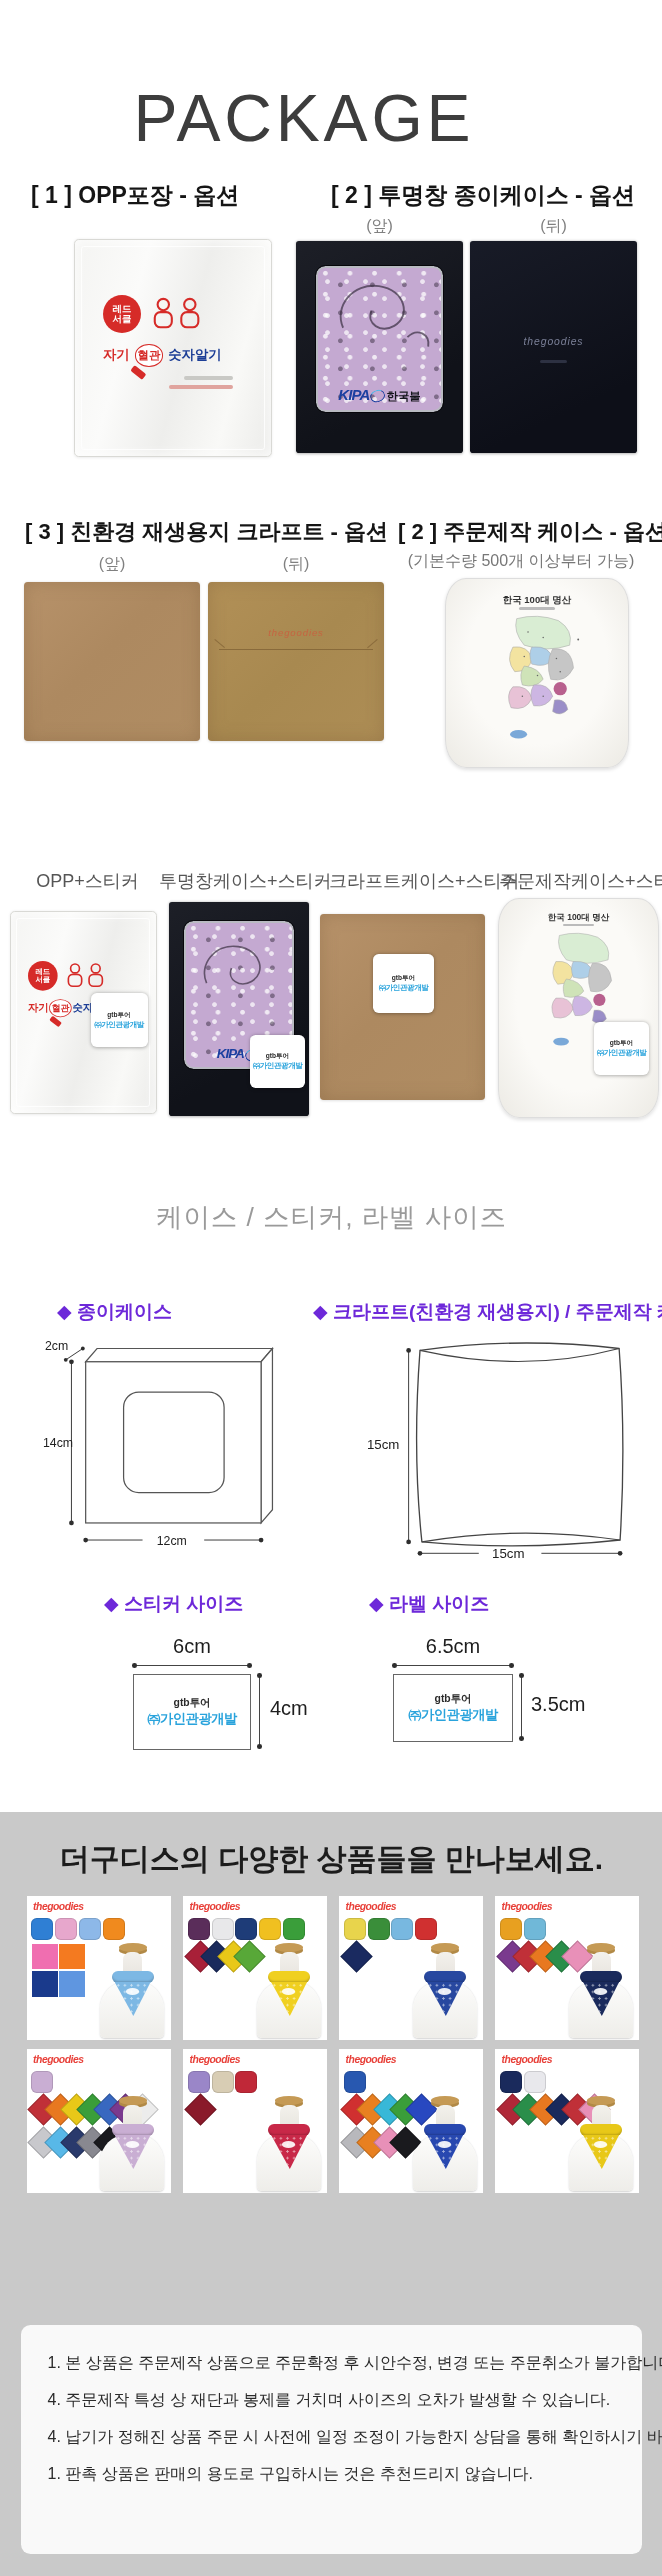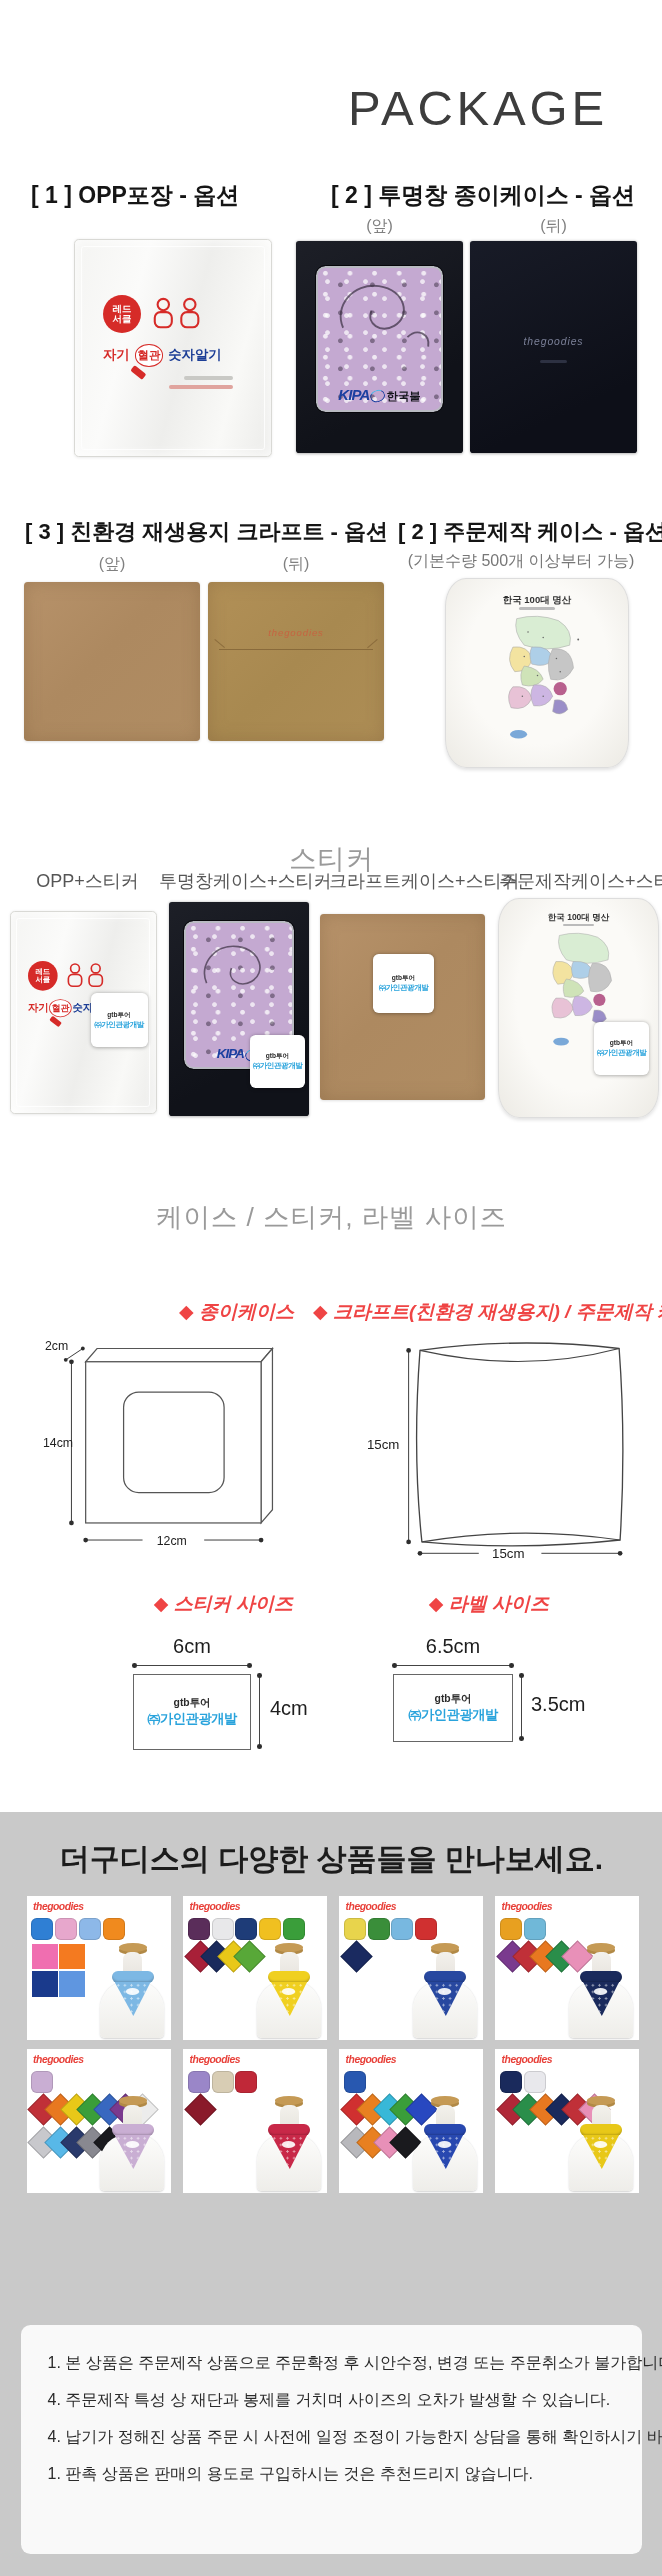--- a/index.html
+++ b/index.html
@@ -2,28 +2,28 @@
 <html style="font-size:15px"><head>
 <meta charset="utf-8">
 <style>
   html,body{margin:0;padding:0;background:#fff;}
   .page{position:relative;width:663px;height:2576px;background:#ffffff;overflow:hidden;
         font-family:"Liberation Sans","DejaVu Sans",sans-serif;color:#222;}
   .abs{position:absolute;}
   .ctr{text-align:center;}
 
   
-  .pkg-title{top:80px;left:0;width:608px;text-align:right;font-size:49px;letter-spacing:3.8px;
+  .pkg-title{top:80px;left:0;width:608px;text-align:center;font-size:66px;letter-spacing:3.8px;
              color:#3d3d3d;font-weight:400;}
   .sec-head{font-size:23px;font-weight:700;color:#151515;white-space:nowrap;}
   .fb-label{font-size:16px;color:#808080;text-align:center;}
   .sub-head{font-size:16px;color:#777;text-align:center;white-space:nowrap;}
   .big-gray-title{font-size:27.5px;color:#9a9a9a;letter-spacing:0.9px;text-align:center;width:663px;left:0;}
   .col-label{font-size:18px;color:#555;text-align:center;white-space:nowrap;}
-  .diamond-label{font-size:19px;font-weight:700;color:#ef4444;text-align:right;white-space:nowrap;font-style:italic;}
+  .diamond-label{font-size:19px;font-weight:700;color:#6d28d9;text-align:left;white-space:nowrap;}
 
   
   .opp-bag{background:linear-gradient(105deg,#f4f4f2 0%,#fbfbfa 30%,#eeeeec 55%,#f9f9f7 78%,#ebebe9 100%);
            border:0.9px solid #d9d9d5;border-radius:4.7px;box-shadow:inset 0 0 13.3px rgba(255,255,255,.9),0 0.9px 2.8px rgba(0,0,0,.08);}
   .opp-bag::before{content:"";position:absolute;inset:5.7px;border:0.9px solid rgba(255,255,255,.8);border-radius:2.8px;}
   .opp-logo{position:absolute;width:142px;height:104px;}
   .redcircle{position:absolute;left:0;top:0;width:38px;height:38px;border-radius:50%;background:#d62b28;
              color:#fff;font-size:9.5px;font-weight:700;line-height:1.1;display:flex;align-items:center;
              justify-content:center;text-align:center;flex-direction:column;}
   .slogan{position:absolute;left:0;top:49px;width:142px;white-space:nowrap;font-weight:700;}
@@ -209,21 +209,20 @@
       <circle cx="36" cy="46" r="0.8"></circle>
           <circle cx="50" cy="66" r="0.8"></circle>
           <circle cx="34" cy="88" r="0.8"></circle>
       <circle cx="56" cy="88" r="0.8"></circle>
           <circle cx="74" cy="62" r="0.8"></circle>
           <circle cx="93" cy="28" r="1"></circle>
         </g>
     </svg>
   </div>
 
-  <div class="abs big-gray-title" style="top:841px;">스티커</div>
   <div class="abs col-label" style="left:11.4px;top:869px;width:152px;">OPP+스티커</div>
   <div class="abs col-label" style="left:159px;top:869px;width:152px;">투명창케이스+스티커</div>
   <div class="abs col-label" style="left:329px;top:869px;width:152px;">크라프트케이스+스티커</div>
   <div class="abs col-label" style="left:499px;top:869px;width:152px;">주문제작케이스+스티커</div>
 
   <div class="abs opp-bag" style="left:9.5px;top:911px;width:145px;height:201px;">
     <div class="opp-logo" style="left:17px;top:49px;transform:scale(0.78);transform-origin:0 0;">
       <div class="redcircle">
           <span>레드</span>
           <span>서클</span>

